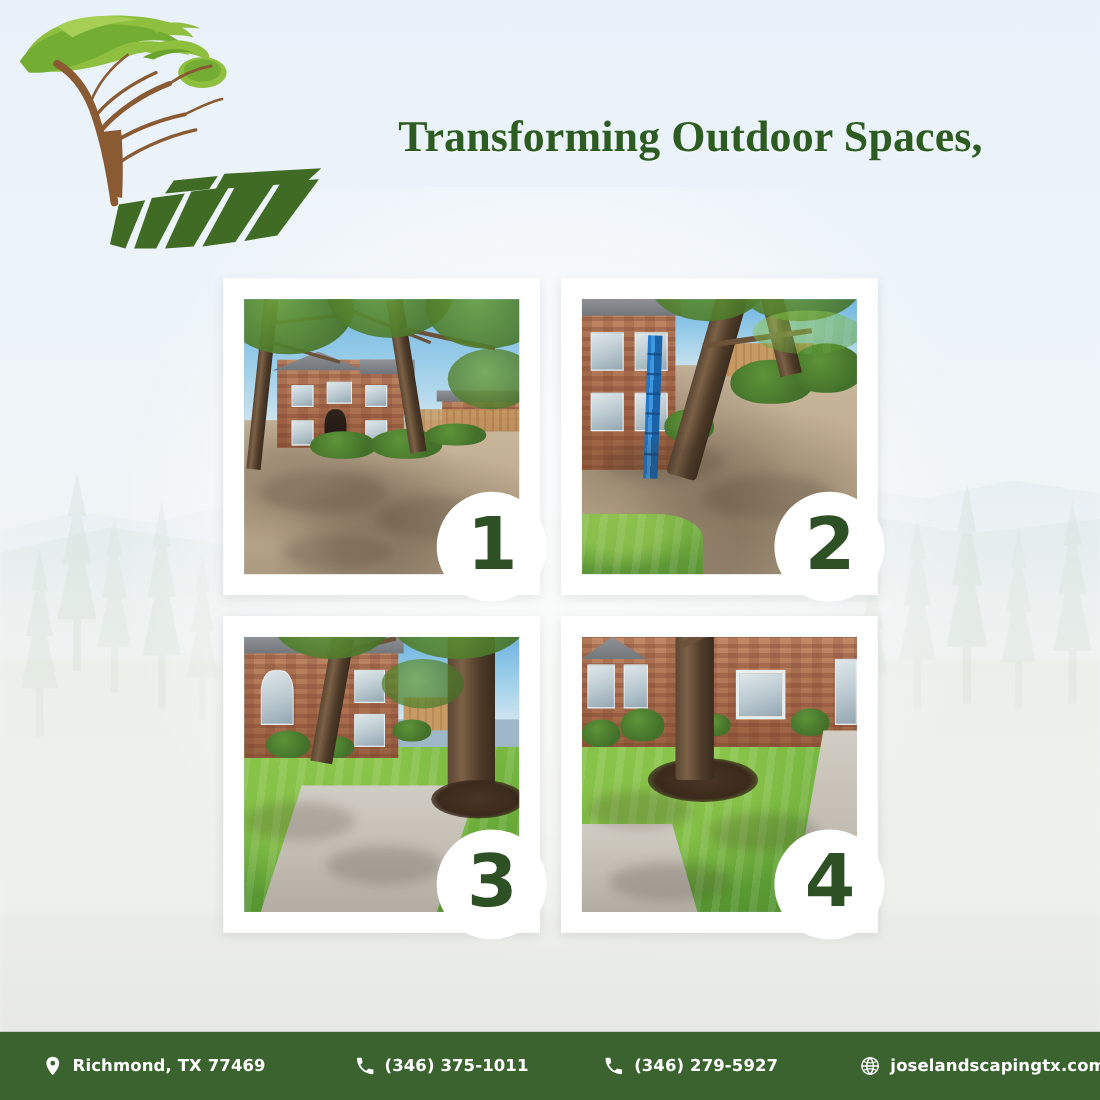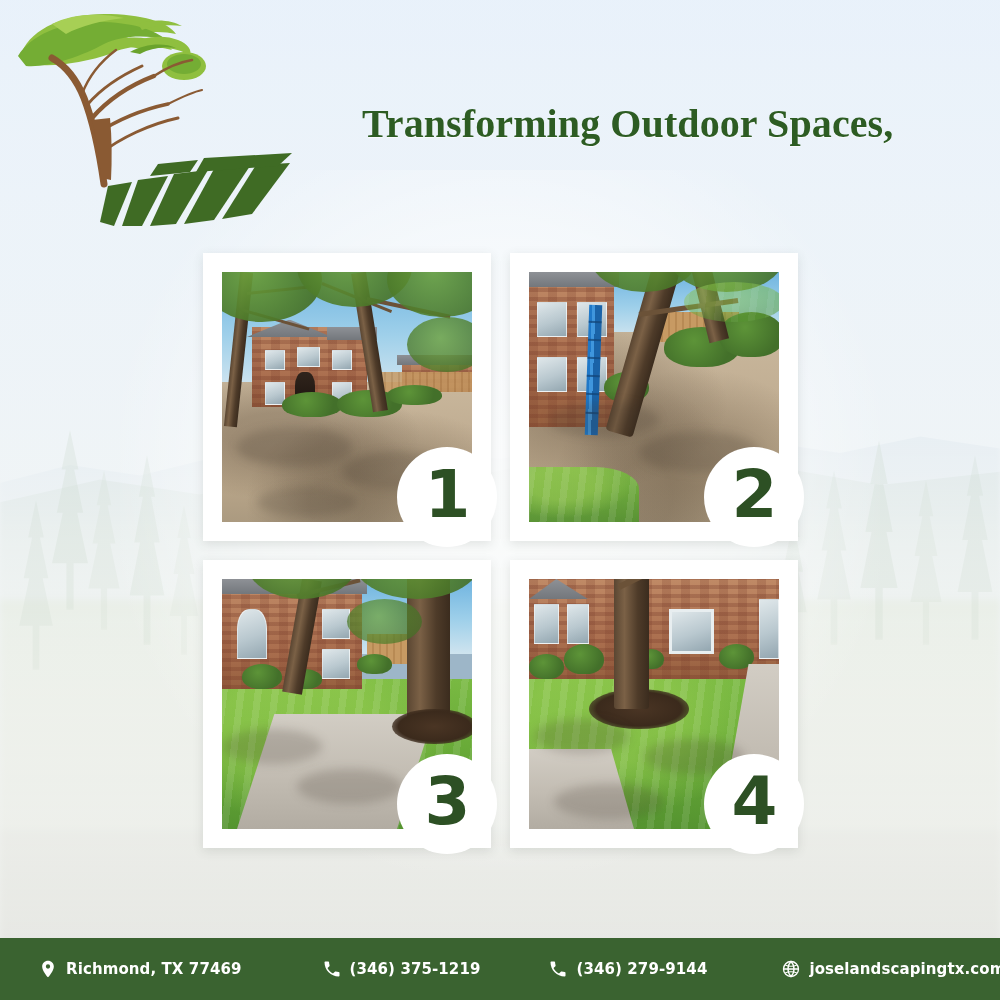--- a/index.html
+++ b/index.html
@@ -460,30 +460,30 @@
       </span>
       <span>Richmond, TX 77469</span>
     </div>
 
     <div class="fitem f2">
       <span class="fico">
         <svg viewBox="0 0 24 24" aria-hidden="true">
             <path d="M6.6 10.8c1.5 2.9 3.7 5.1 6.6 6.6l2.2-2.2c.3-.3.7-.4 1-.2 1.2.4 2.4.6 3.6.6.6 0 1 .4 1 1V20c0 .6-.4 1-1 1C10.6 21 3 13.4 3 4c0-.6.4-1 1-1h3.5c.6 0 1 .4 1 1 0 1.3.2 2.5.6 3.6.1.4 0 .8-.2 1.1l-2.3 2.1z"></path>
           </svg>
       </span>
-      <span>(346) 375-1219</span>
+      <span>(346) 375-1011</span>
     </div>
 
     <div class="fitem f3">
       <span class="fico">
         <svg viewBox="0 0 24 24" aria-hidden="true">
             <path d="M6.6 10.8c1.5 2.9 3.7 5.1 6.6 6.6l2.2-2.2c.3-.3.7-.4 1-.2 1.2.4 2.4.6 3.6.6.6 0 1 .4 1 1V20c0 .6-.4 1-1 1C10.6 21 3 13.4 3 4c0-.6.4-1 1-1h3.5c.6 0 1 .4 1 1 0 1.3.2 2.5.6 3.6.1.4 0 .8-.2 1.1l-2.3 2.1z"></path>
           </svg>
       </span>
-      <span>(346) 279-9144</span>
+      <span>(346) 279-5927</span>
     </div>
 
     <div class="fitem f4">
       <span class="fico">
         <svg viewBox="0 0 24 24" aria-hidden="true">
           <path fill="none" stroke="#fff" stroke-width="1.6" d="M12 3a9 9 0 1 0 0 18 9 9 0 0 0 0-18z"></path>
           <path fill="none" stroke="#fff" stroke-width="1.6" d="M3 12h18M12 3c2.4 2.4 3.6 5.4 3.6 9s-1.2 6.6-3.6 9c-2.4-2.4-3.6-5.4-3.6-9S9.6 5.4 12 3z"></path>
           <path fill="none" stroke="#fff" stroke-width="1.3" d="M5 7.2c2 1 4.3 1.5 7 1.5s5-.5 7-1.5M5 16.8c2-1 4.3-1.5 7-1.5s5 .5 7 1.5"></path>
         </svg>
       </span>

